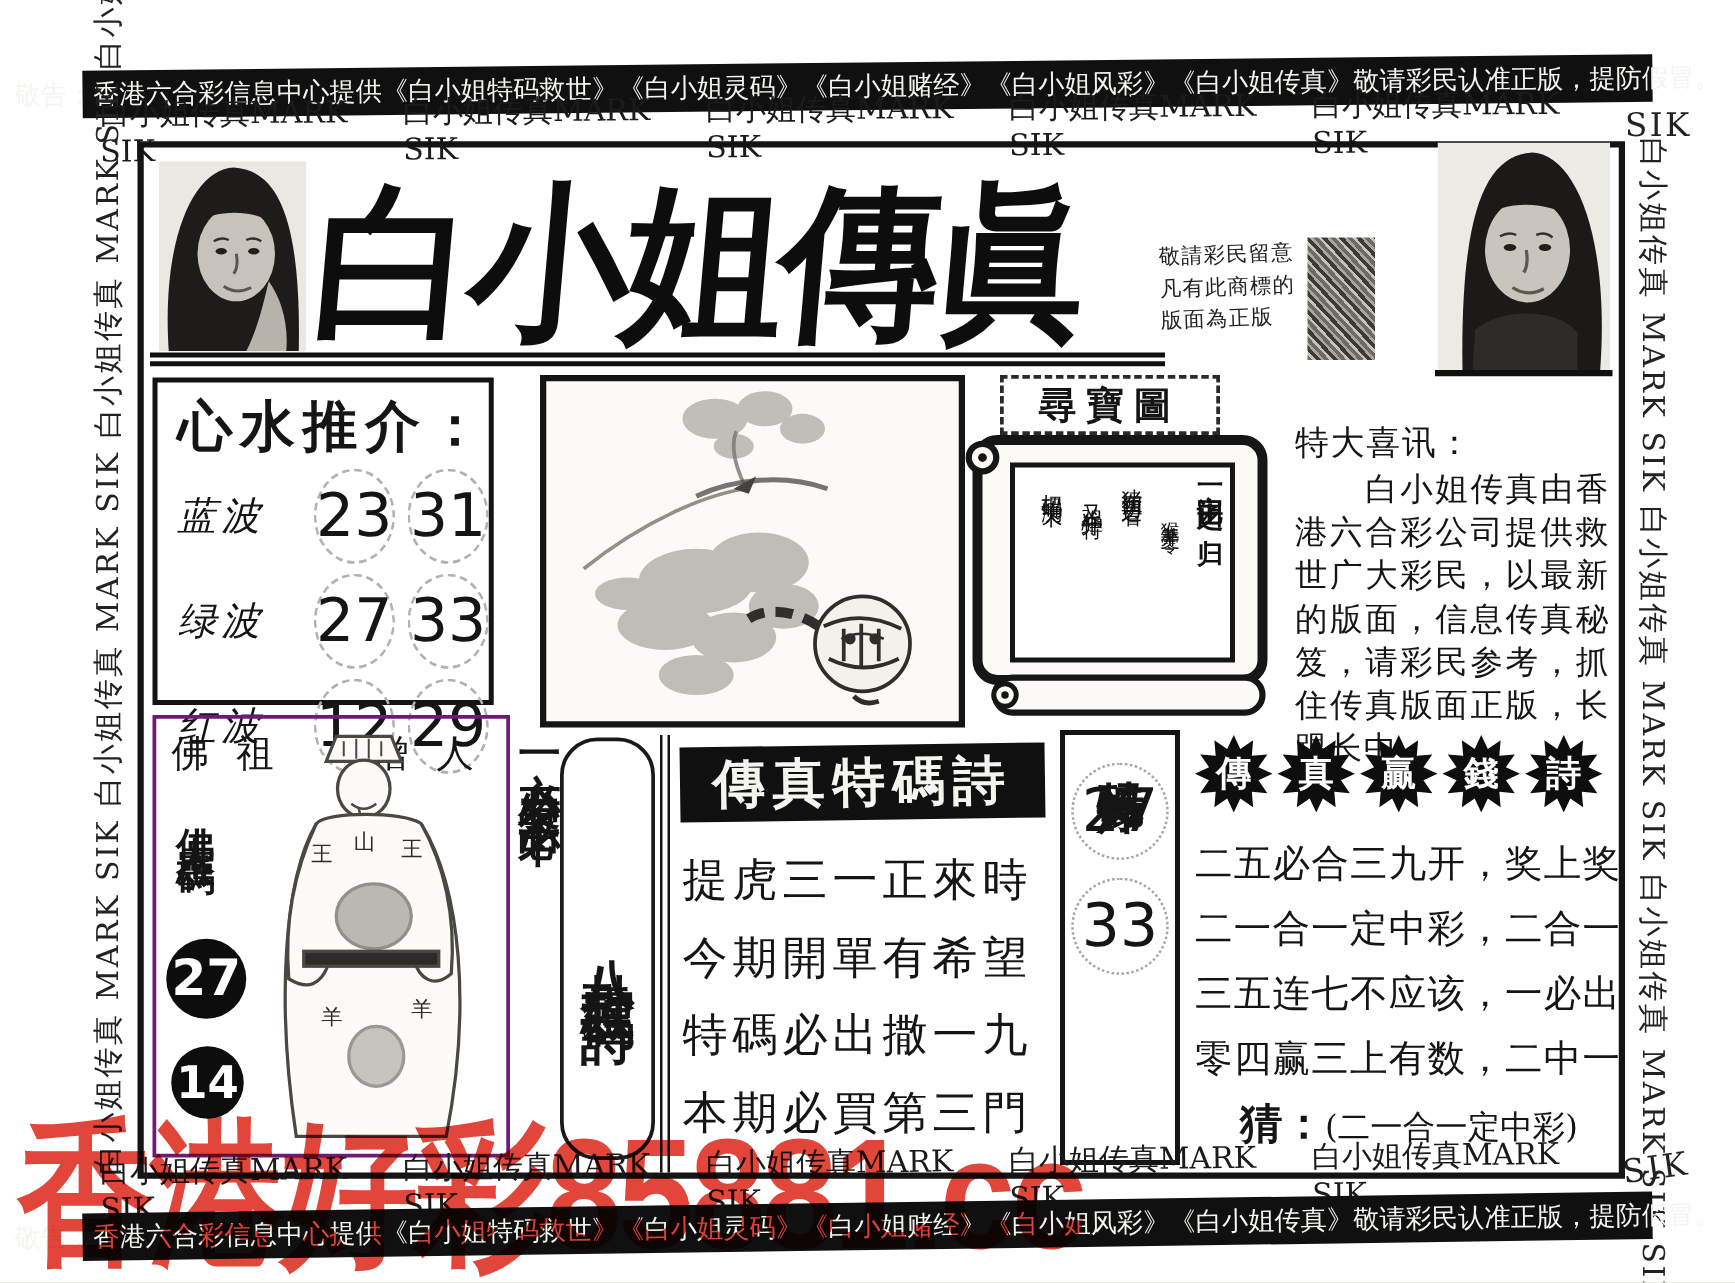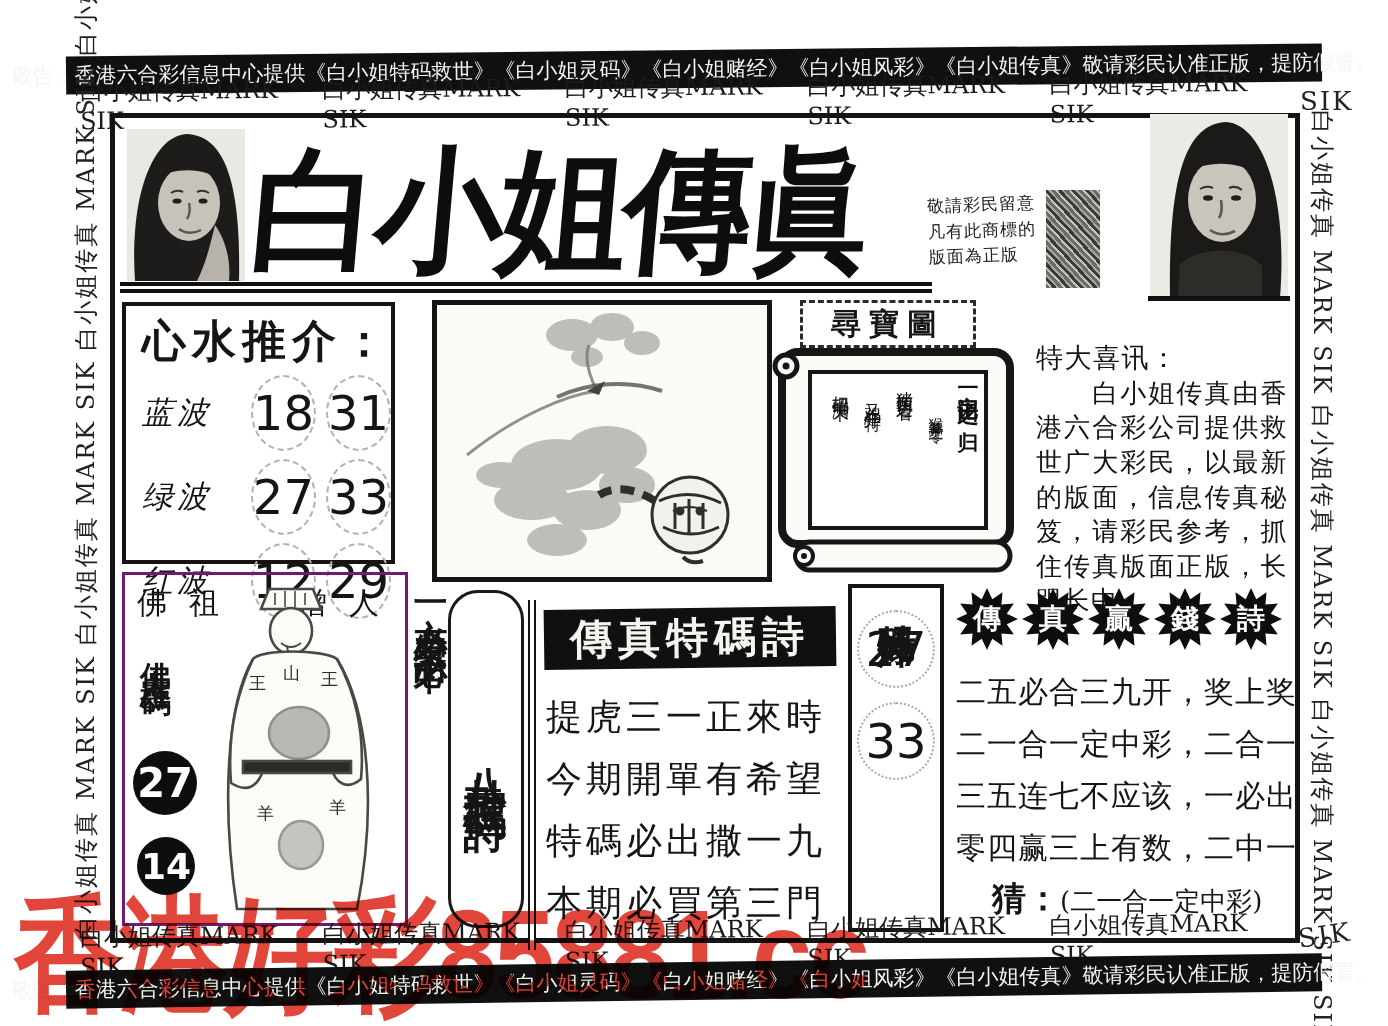--- a/index.html
+++ b/index.html
@@ -111,21 +111,21 @@
   </div>
 
   <div class="abs" style="left:120px;top:282px;width:812px;height:4px;background:#101010;box-shadow:0 7px 0 #101010;"></div>
   <div class="abs" style="left:1148px;top:296px;width:142px;height:5px;background:#101010;"></div>
 
 
   <div class="abs" style="left:122px;top:302px;width:273px;height:262px;border:4px solid #141414;padding:6px 0 0 16px;box-sizing:border-box;">
     <div class="hp-title nw">心水推介：</div>
     <div class="hp-row">
       <span class="hp-label">蓝波</span>
-      <span class="numcirc">18</span>
+      <span class="numcirc">23</span>
       <span class="numcirc">31</span>
     </div>
     <div class="hp-row">
       <span class="hp-label">绿波</span>
       <span class="numcirc">27</span>
       <span class="numcirc">33</span>
     </div>
     <div class="hp-row">
       <span class="hp-label">红波</span>
       <span class="numcirc">12</span>
@@ -180,21 +180,21 @@
     
     <div class="abs vup" style="left:44px;top:32px;width:166px;height:148px;">
       <div class="scroll-col" style="font-size:21px;font-weight:bold;">一字记之曰：归</div>
       <div class="scroll-col" style="font-size:15px;padding-top:30px;">猴羊开三零</div>
       <div class="scroll-col" style="font-size:17px;padding-top:2px;">猪在四边看一</div>
       <div class="scroll-col" style="font-size:17px;padding-top:14px;">又鸡牛开特</div>
       <div class="scroll-col" style="font-size:17px;padding-top:6px;">把码测天下</div>
     </div>
   </div>
 
-  <div class="abs" style="left:1036px;top:340px;width:252px;">
+  <div class="abs" style="left:1036px;top:340px;width:252px;font-family:Liberation Mono, monospace;">
     <div class="news" style="font-size:27px;">特大喜讯：</div>
     <div class="news">　　白小姐传真由香港六合彩公司提供救世广大彩民，以最新的版面，信息传真秘笈，请彩民参考，抓住传真版面正版，长跟长中。</div>
   </div>
 
   <div class="abs" style="left:122px;top:572px;width:280px;height:348px;border:3px solid #701a75;">
     <div class="abs nw" style="left:12px;top:8px;font-size:30px;letter-spacing:22px;">佛祖</div>
     <div class="abs nw" style="right:4px;top:8px;font-size:30px;letter-spacing:22px;">僧人</div>
     <div class="abs vup" style="left:10px;top:62px;font-size:31px;letter-spacing:8px;font-weight:bold;">佛人靈碼</div>
     <div class="abs ball" style="left:8px;top:176px;width:64px;height:64px;font-size:40px;">27</div>
     <div class="abs ball" style="left:12px;top:262px;width:58px;height:58px;font-size:36px;">14</div>
@@ -220,21 +220,21 @@
       </g>
     </svg>
   </div>
 
   <div class="abs vup" style="left:408px;top:584px;font-size:34px;letter-spacing:7px;font-weight:bold;">一六必发三零必中</div>
 
   <div class="abs pill" style="left:448px;top:590px;width:70px;height:332px;">
     <span class="vup" style="font-size:43px;font-weight:bold;letter-spacing:10px;">八卦靈碼詩</span>
   </div>
 
-  <div class="abs" style="left:528px;top:600px;width:314px;height:350px;border-left:2px solid #141414;box-shadow:inset 4px 0 0 #fff,inset 6px 0 0 #141414;">
+  <div class="abs" style="left:528px;top:588px;width:314px;height:350px;border-left:2px solid #141414;box-shadow:inset 4px 0 0 #fff,inset 6px 0 0 #141414;">
     <div class="abs blackbar" style="left:14px;top:8px;width:292px;height:60px;font-size:42px;font-weight:bold;letter-spacing:6px;transform:rotate(-0.8deg);font-family:'DejaVu Serif',serif;">
       <span>傳真特碼詩</span>
     </div>
     <div class="abs" style="left:16px;top:86px;">
       <div class="poemline">提虎三一正來時</div>
       <div class="poemline">今期開單有希望</div>
       <div class="poemline">特碼必出撒一九</div>
       <div class="poemline">本期必買第三門</div>
     </div>
   </div>

